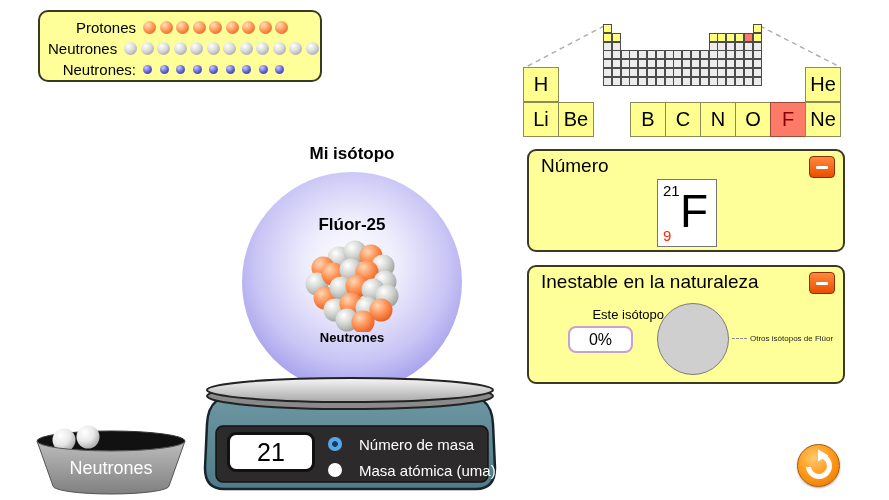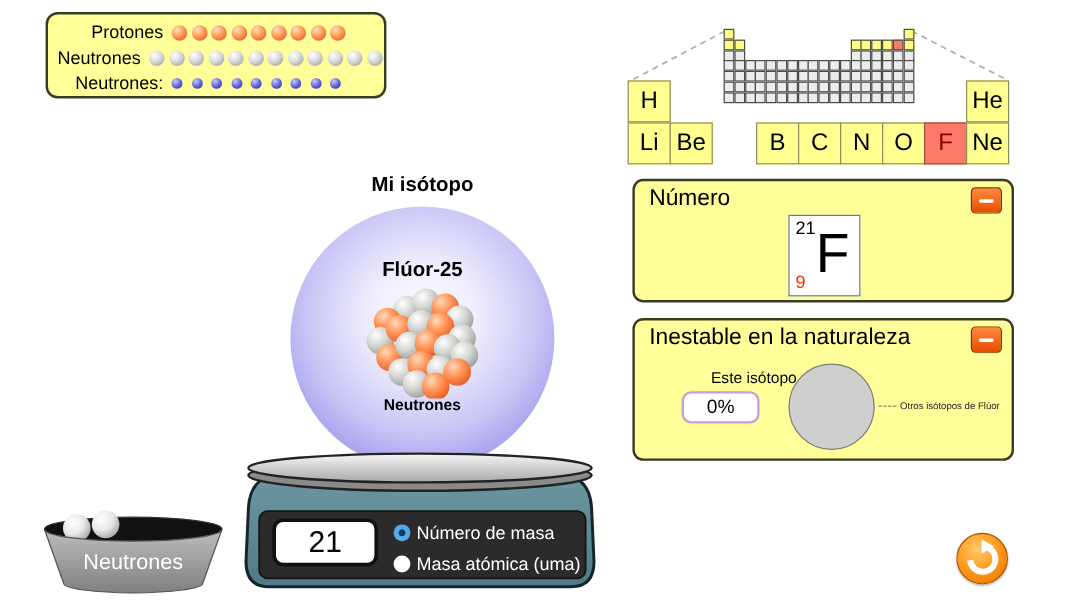--- a/index.html
+++ b/index.html
@@ -62,21 +62,21 @@
       background:radial-gradient(circle at 50% 42%,#ffffff 0%,#edecfc 28%,#c8c4f5 58%,#9a94e9 82%,#7b74d8 97%);}
   #isotope-name{position:absolute;left:277px;top:215px;width:150px;text-align:center;font-size:17px;font-weight:bold;}
   #stability-label{position:absolute;left:277px;top:330px;width:150px;text-align:center;font-size:13px;font-weight:bold;}
   #nucleus{position:absolute;left:301px;top:228px;}
 
   
   #scale-svg{position:absolute;left:190px;top:372px;}
   #scale-display{position:absolute;left:227px;top:432px;width:88px;height:40px;background:#fff;
       border:3px solid #111;border-radius:9px;box-sizing:border-box;
       display:flex;align-items:center;justify-content:center;font-size:25px;}
-  .radio-row{position:absolute;left:328px;display:flex;align-items:center;gap:5px;height:20px;cursor:pointer;}
+  .radio-row{position:absolute;left:328px;display:flex;align-items:center;gap:17px;height:20px;cursor:pointer;}
   .rcircle{width:14px;height:14px;border-radius:50%;background:#fff;flex:none;}
   .rcircle.sel{background:radial-gradient(circle,#0e3e6e 0% 26%,#57a8e8 32% 70%,#ffffff 76%);}
   .rlabel{color:#fff;font-size:15px;white-space:nowrap;}
 
   
   #bucket-svg{position:absolute;left:28px;top:418px;}
   #reset-button{position:absolute;left:797px;top:444px;width:43px;height:43px;border-radius:50%;cursor:pointer;
       background:radial-gradient(circle at 40% 32%,#ffc96e 0%,#ff9c1f 45%,#ea7a00 90%);
       border:1px solid #a85800;box-sizing:border-box;box-shadow:0 1px 2px rgba(0,0,0,.35);
       display:flex;align-items:center;justify-content:center;}

